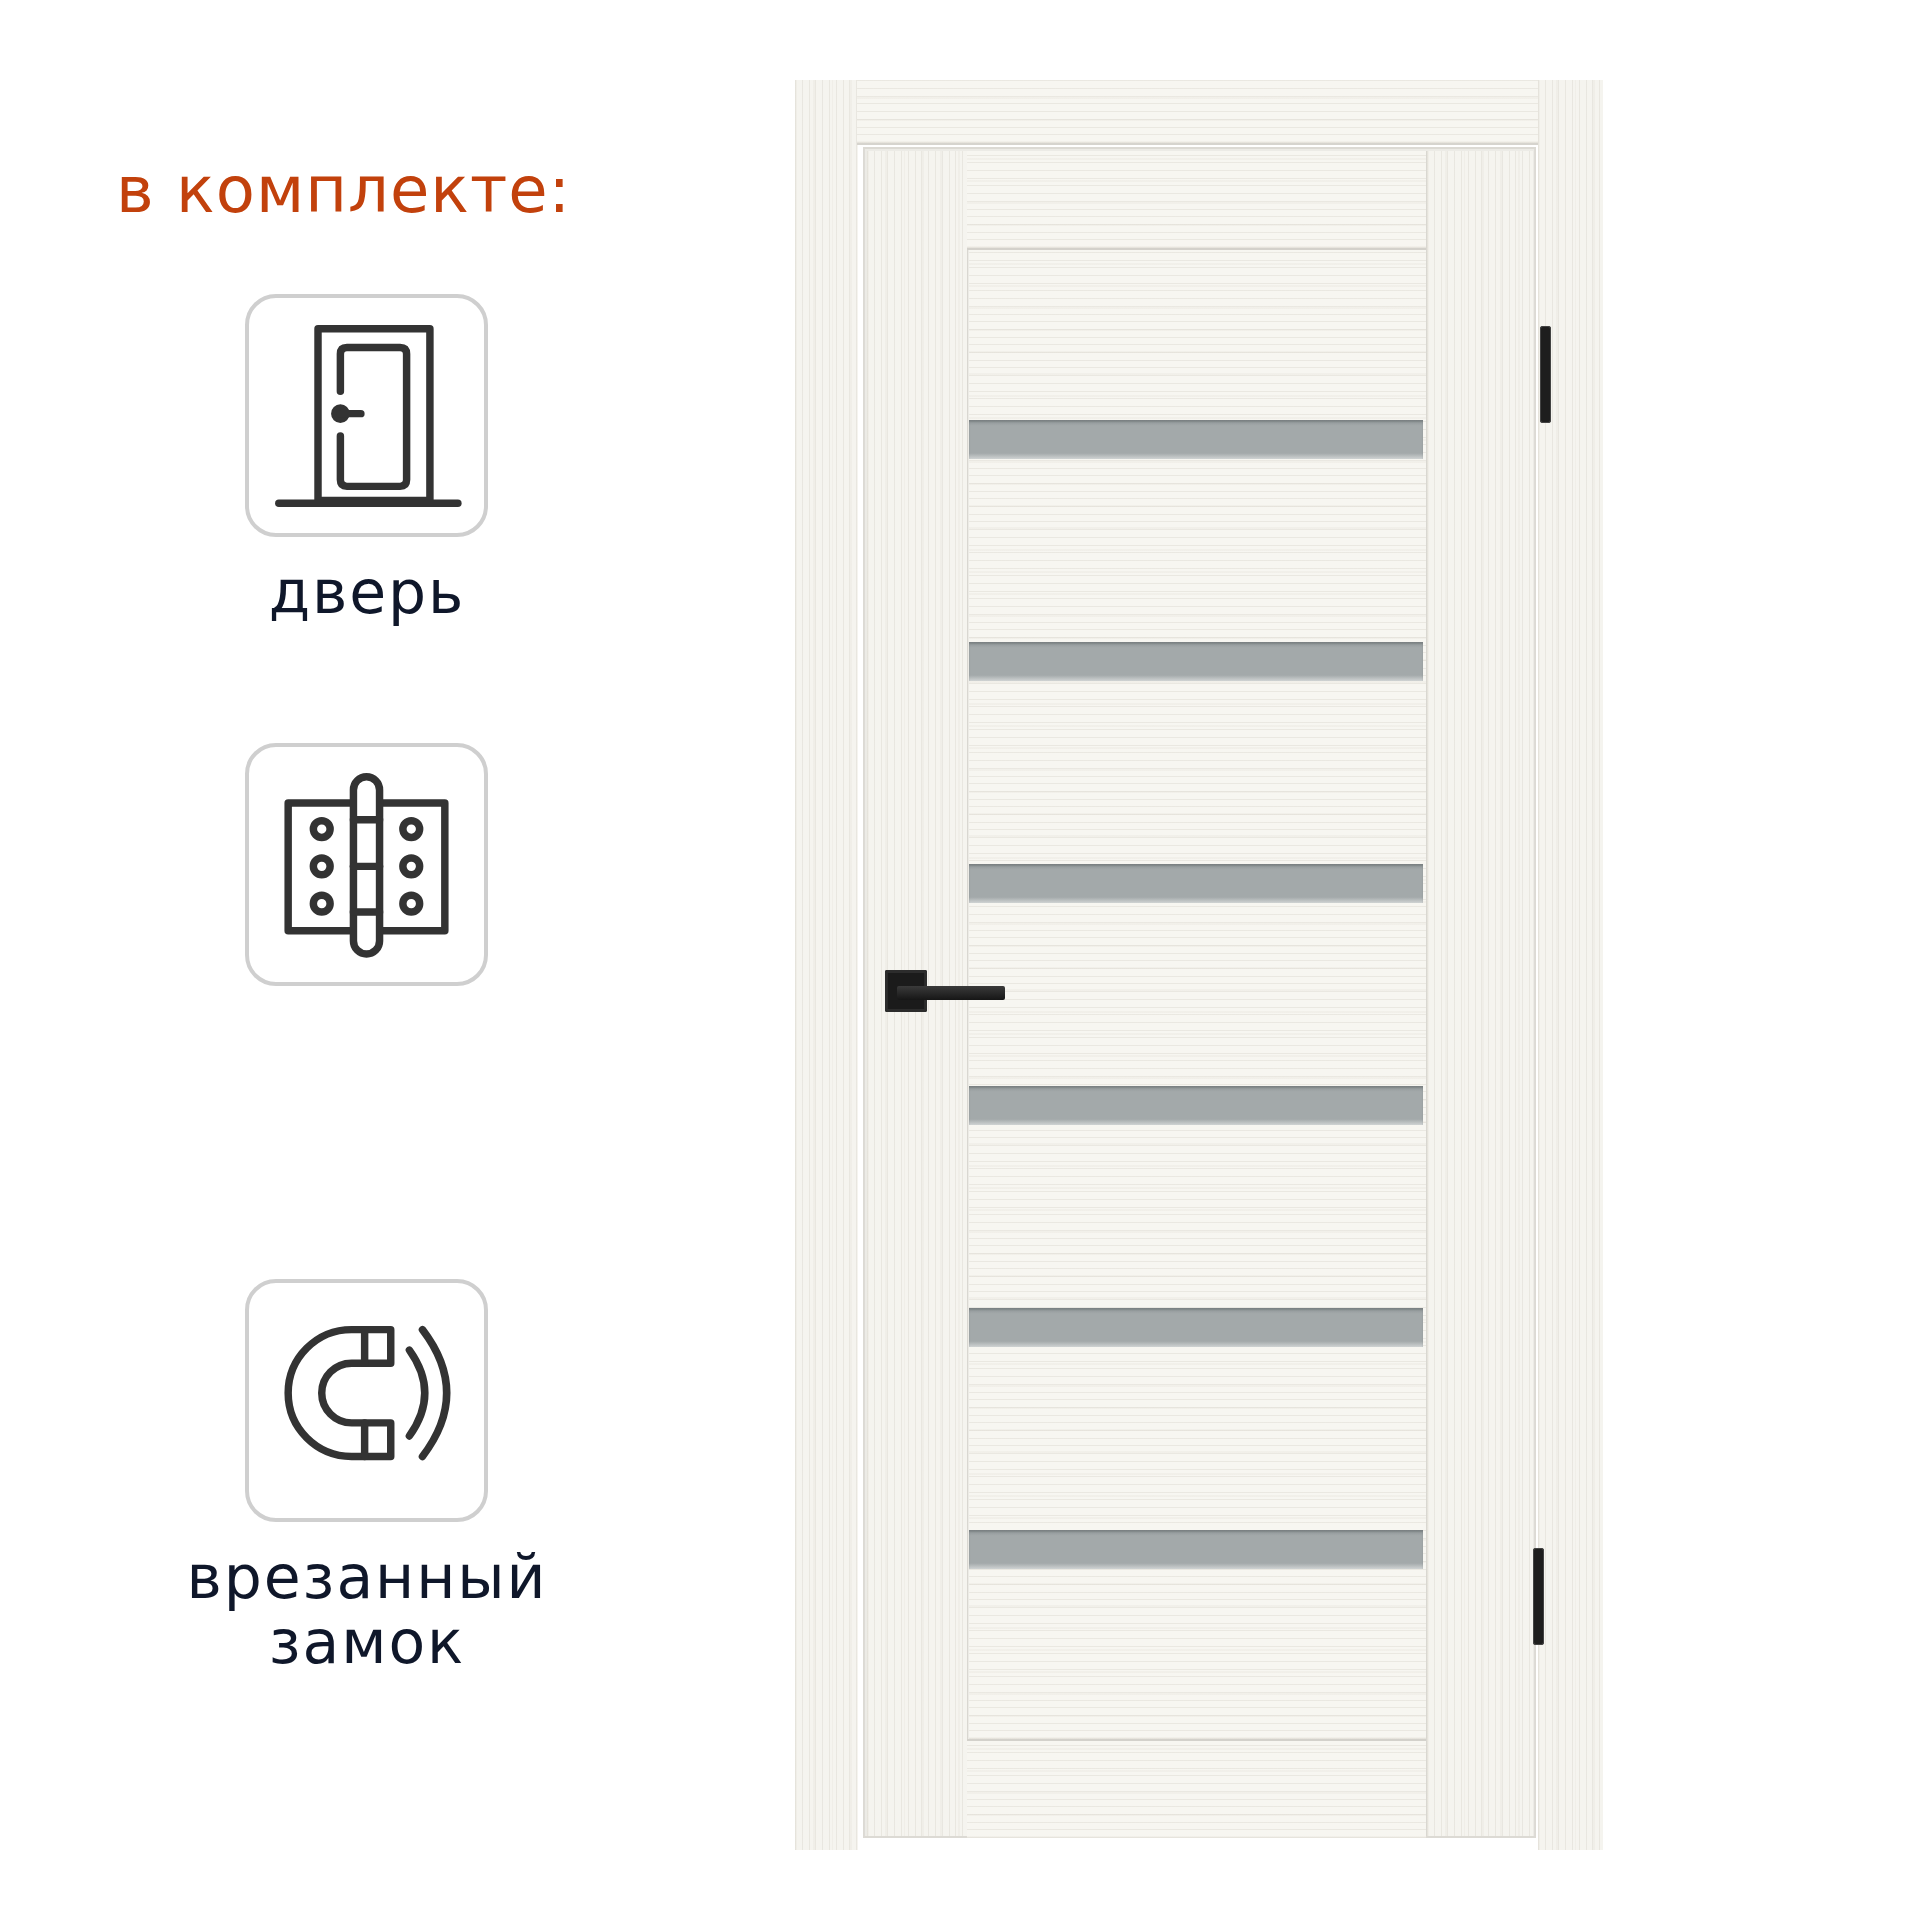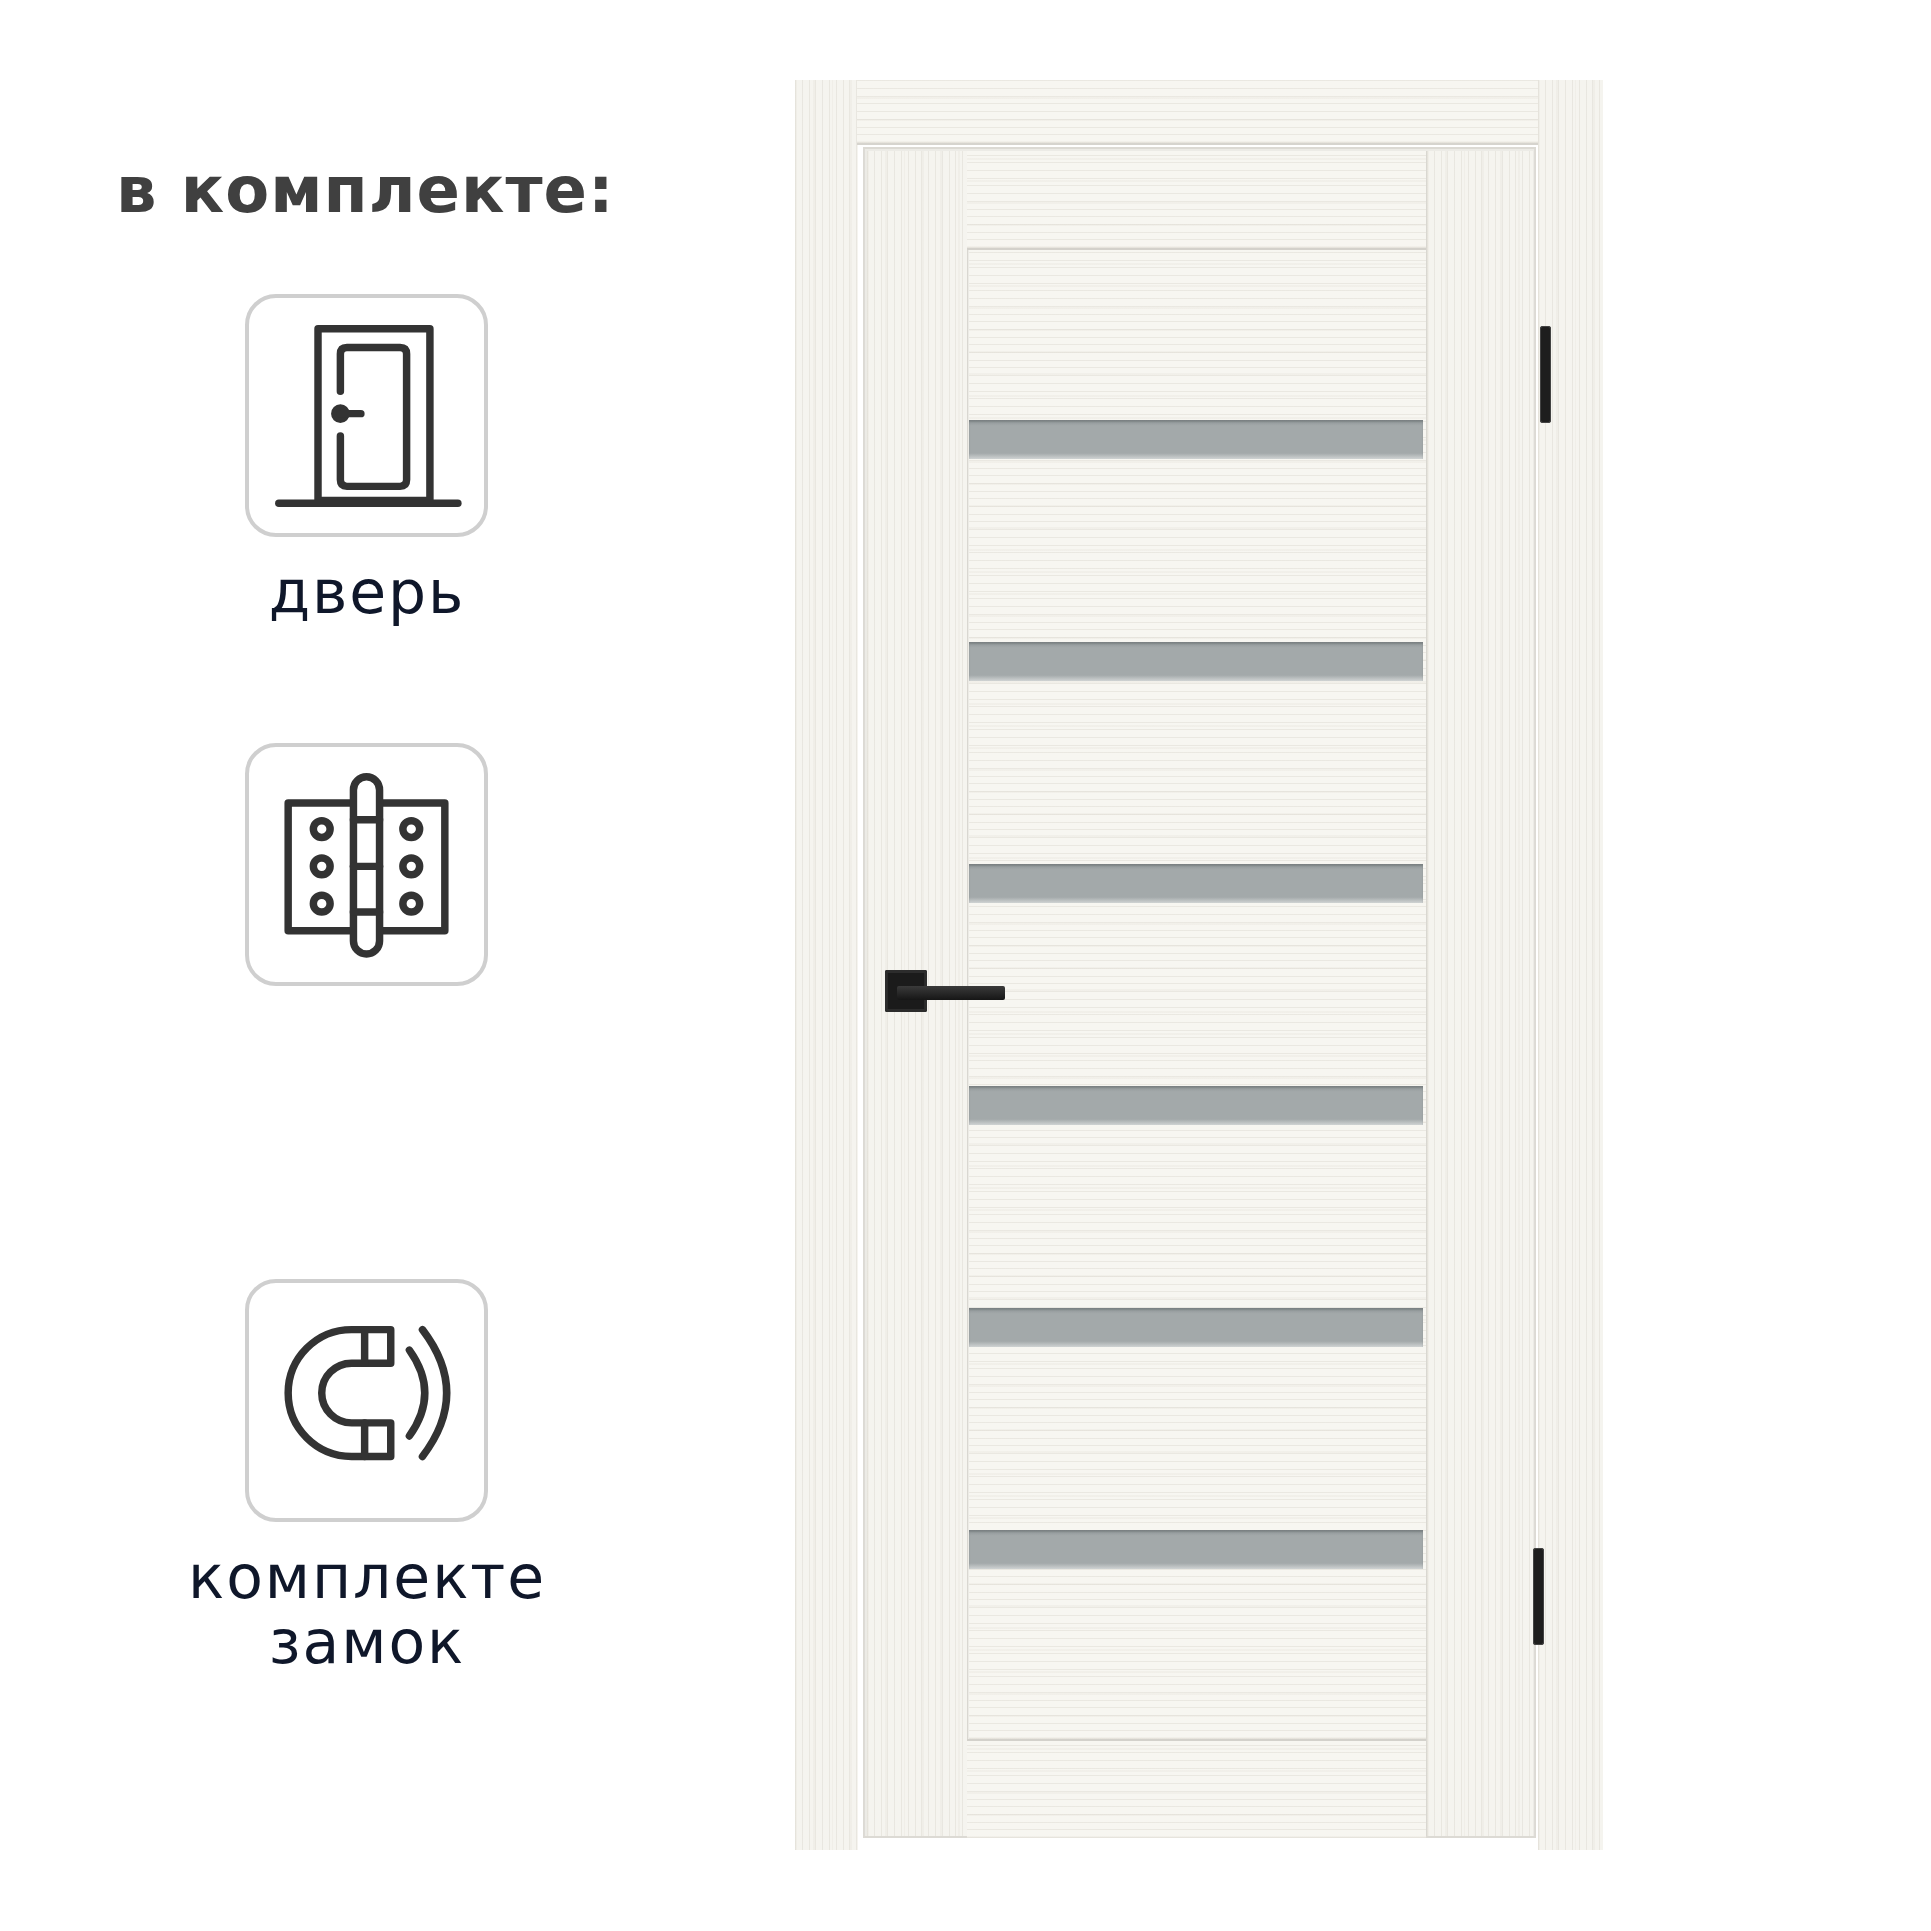--- a/index.html
+++ b/index.html
@@ -1,19 +1,19 @@
 <!DOCTYPE html>
 <html><head>
 <meta charset="utf-8">
 <style>
   html, body { margin:0; padding:0; background:#ffffff; }
   body { width:1931px; height:1931px; position:relative; overflow:hidden;
          font-family:"DejaVu Sans","Liberation Sans",sans-serif; color:#333333; }
-  .title { position:absolute; left:116px; top:153px; font-size:64px; font-weight:bold;
-           color:#404040; letter-spacing:1px; white-space:nowrap; }
+  .title { position:absolute; left:116px; top:153px; font-size:64px; font-weight:normal;
+           color:#c2410c; letter-spacing:1px; white-space:nowrap; }
   .feature { position:absolute; left:145px; width:444px; text-align:center; }
   .icon-box { position:absolute; width:243px; height:243px; left:100px;
               border:4.8px solid #cfcfcf; border-radius:31px; background:#fff; box-sizing:border-box; }
   .icon-box svg { position:absolute; left:0; top:0; width:100%; height:100%; }
   .label { position:absolute; left:0; width:444px; text-align:center; font-size:60px;
            line-height:1.08; color:#0f172a; letter-spacing:1.9px; }
 
   
   .wood { background-color:#f5f4ef;
     background-image:
@@ -75,21 +75,21 @@
   <div class="icon-box" style="top:1279px;">
     <svg viewBox="0 0 252 252" fill="none" stroke="#333" stroke-width="8" stroke-linecap="round" stroke-linejoin="round">
       <path d="M152 50 H110 A68 68 0 0 0 110 186 H152 V150 H110 A32 32 0 0 1 110 86 H152 Z"></path>
       <line x1="124" y1="50" x2="124" y2="86"></line>
       <line x1="124" y1="150" x2="124" y2="186"></line>
       <path d="M172 72 Q205 118 172 164"></path>
       <path d="M186 50 Q238 118 186 186"></path>
     </svg>
   </div>
   <div class="label" style="top:1545px;">
-    <div>комплекте</div>
+    <div>врезанный</div>
     <div>замок</div>
   </div>
 </div>
 
 <div>
 
   <div class="abs wood" style="left:795px; top:80px; width:63px; height:1770px;"></div>
   <div class="abs wood" style="left:1538px; top:80px; width:65px; height:1770px;"></div>
   <div class="abs wood-h" style="left:857px; top:80px; width:681px; height:63px; border-bottom:2.9px solid #d6d4ce;"></div>
 

